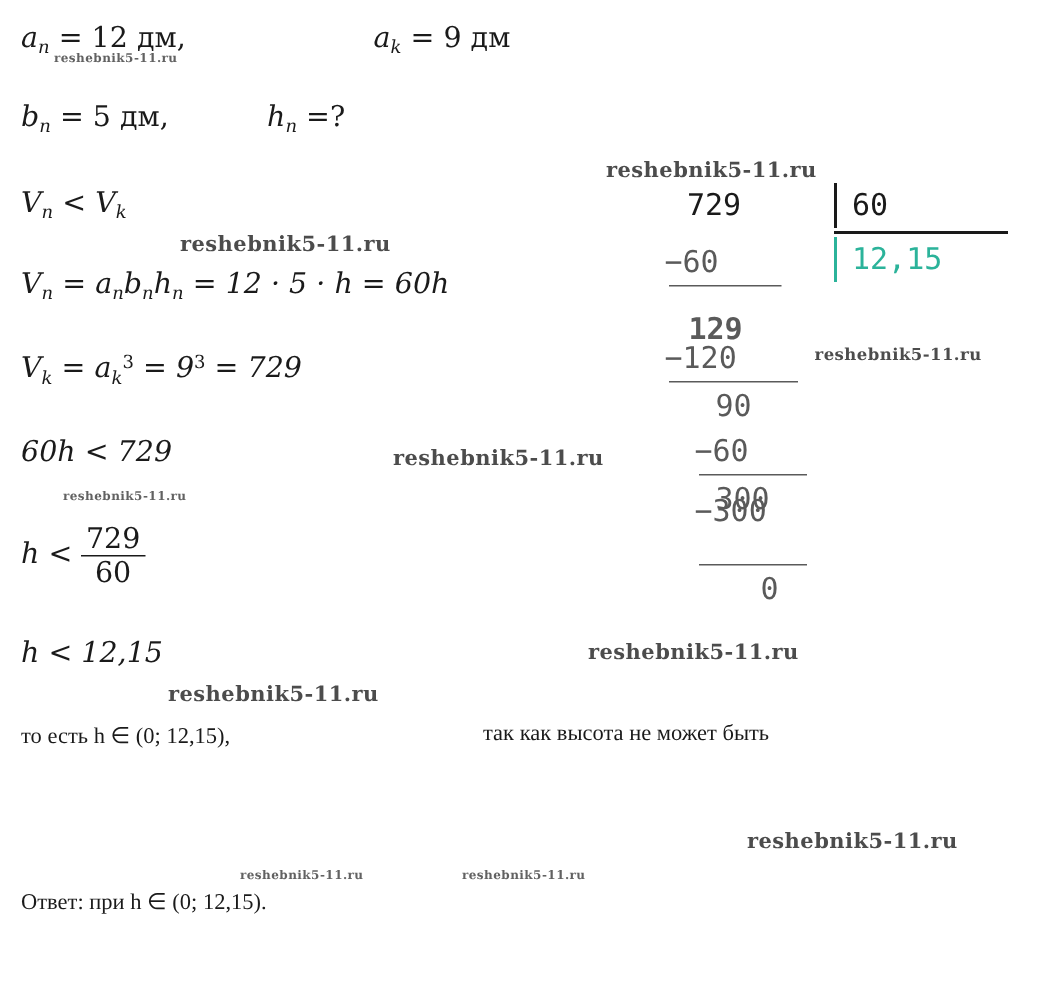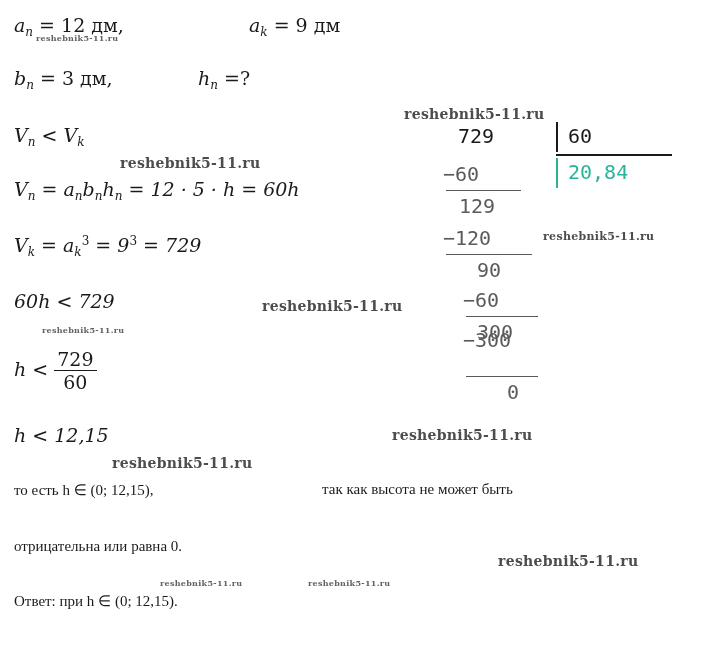--- a/index.html
+++ b/index.html
@@ -107,23 +107,23 @@
     <span>a</span><span class="sub">n</span>
     <span class="mathup">= 12 дм,</span>
   </div>
   <div class="abs math" style="left:205px; top:14px;margin-left:44px;">
     <span>a</span><span class="sub">k</span>
     <span class="mathup">= 9 дм</span>
   </div>
 
   <div class="abs math" style="left:14px; top:67px;">
     <span>b</span><span class="sub">n</span>
-    <span class="mathup">= 3 дм,</span>
-  </div>
-  <div class="abs math" style="left:178px; top:67px;margin-left:20px;">
+    <span class="mathup">= 5 дм,</span>
+  </div>
+  <div class="abs math" style="left:178px; top:67px;">
     <span>h</span><span class="sub">n</span>
     <span class="mathup">=?</span>
   </div>
 
   <div class="abs math" style="left:14px; top:124px;">
     <span>V</span><span class="sub">n</span><span class="mathup">&nbsp;</span><span>&lt; V</span><span class="sub">k</span>
   </div>
 
   <div class="abs math" style="left:14px; top:178px;">
     <span>V</span><span class="sub">n</span>
@@ -154,46 +154,43 @@
     <span>h &lt; 12,15</span>
   </div>
 
   <div class="abs txt" style="left:14px; top:481px;">
     <span>то есть h ∈ (0; 12,15),</span>
   </div>
   <div class="abs txt" style="left:322px; top:481px;">
     <span>так как высота не может быть</span>
   </div>
 
-  <div class="abs txt" style="left:14px; top:538px;">
-    <span>отрицательна или равна 0.</span>
-  </div>
 
   <div class="abs txt" style="left:14px; top:592px;">
     <span>Ответ: при h ∈ (0; 12,15).</span>
   </div>
 
   <div class="abs ld ld-dark" style="left:458px; top:124px;">
     <span>729</span>
   </div>
   <div class="vrule" style="left:556px; top:122px; height:30px;"></div>
   <div class="abs ld ld-dark" style="left:568px; top:124px;">
     <span>60</span>
   </div>
   <div class="rule" style="left:556px; top:154px; width:116px; height:1.8px; background:#1a1a1a;"></div>
   <div class="vrule" style="left:556px; top:158px; height:30px; background:#2bb39a;"></div>
   <div class="abs ld ld-ans" style="left:568px; top:160px;">
-    <span>20,84</span>
+    <span>12,15</span>
   </div>
 
   <div class="abs ld" style="left:443px; top:162px;">
     <span>−60</span>
   </div>
   <div class="rule" style="left:446px; top:190px; width:75px;"></div>
-  <div class="abs ld" style="left:459px; top:194px;">
+  <div class="abs ld" style="left:459px; top:207px;font-weight:bold;">
     <span>129</span>
   </div>
 
   <div class="abs ld" style="left:443px; top:226px;">
     <span>−120</span>
   </div>
   <div class="rule" style="left:446px; top:254px; width:86px;"></div>
   <div class="abs ld" style="left:477px; top:258px;">
     <span>90</span>
   </div>

